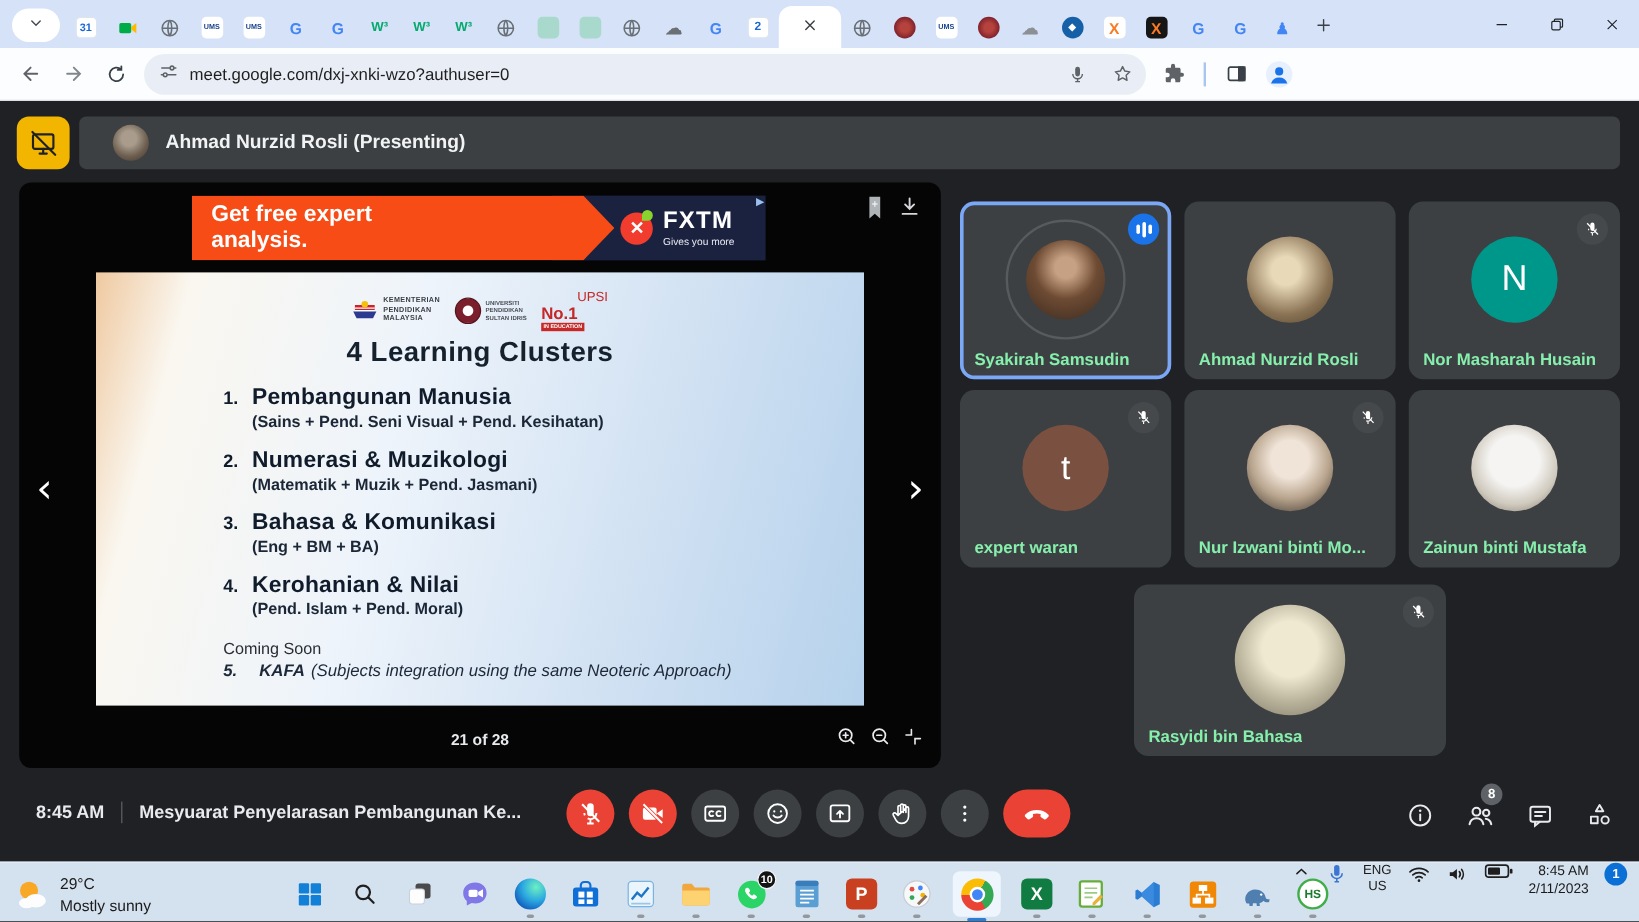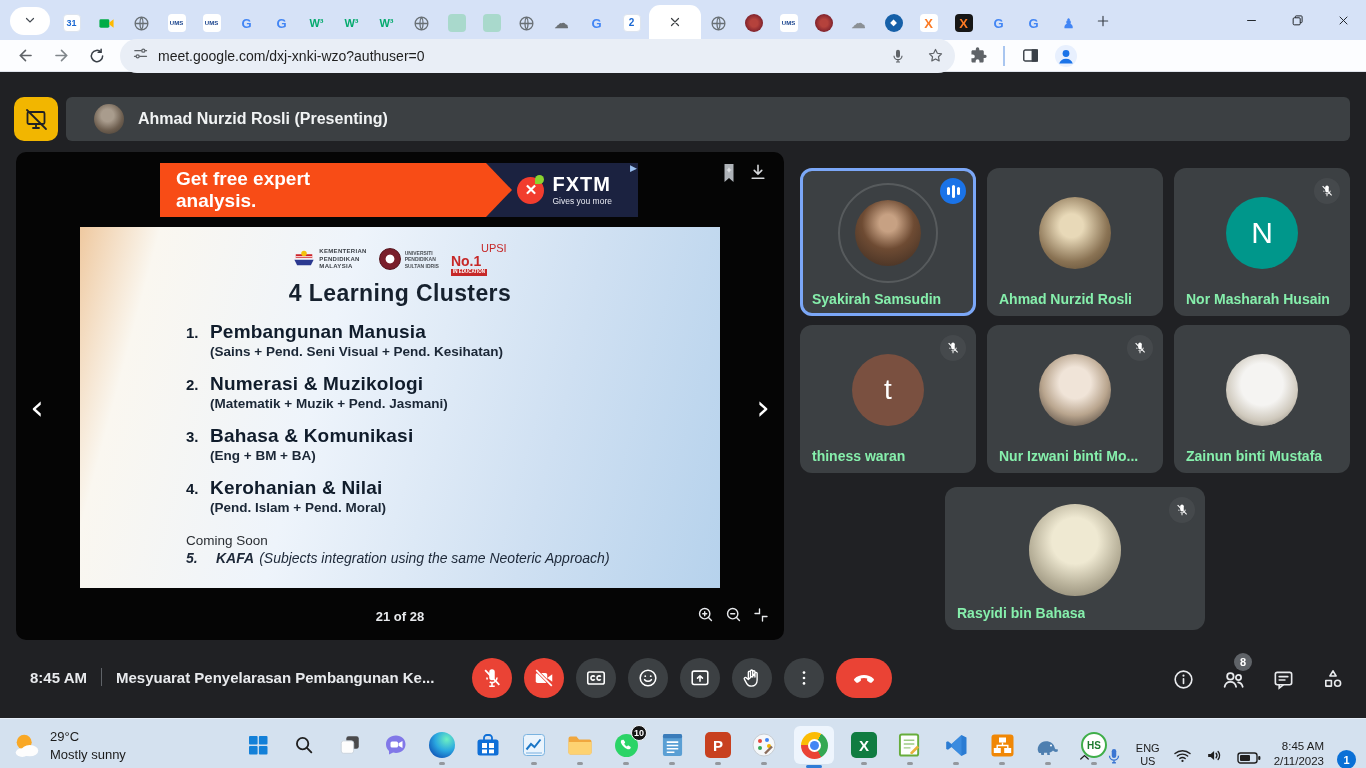--- a/index.html
+++ b/index.html
@@ -15,21 +15,21 @@
   #tabs{display:flex;align-items:flex-end;height:40px;}
   .tab{width:35px;height:34px;display:flex;align-items:center;justify-content:center;flex:none;margin-bottom:0;}
   .tab .fav{width:18px;height:18px;border-radius:4px;display:flex;align-items:center;justify-content:center;
     font-weight:700;line-height:1;}
   .tab.active{width:52px;height:35px;background:#fff;border-radius:11px 11px 0 0;}
   .newtab{width:30px;height:30px;margin:0 0 4px 2px;display:grid;place-items:center;border-radius:50%;}
   .wctls{position:absolute;right:0;top:0;height:40px;display:flex;}
   .wctl{width:46px;height:40px;display:grid;place-items:center;}
 
   
-  .toolbar{position:absolute;top:40px;left:0;right:0;height:32px;background:#fcfdff;
+  .toolbar{position:absolute;top:40px;left:0;right:0;height:44px;background:#fcfdff;
     display:flex;align-items:center;gap:2px;padding:0 8px;border-bottom:1px solid #dfe4ec;}
   .navbtn{width:34px;height:34px;border-radius:50%;display:grid;place-items:center;flex:none;}
   .omni{flex:1;max-width:835px;height:34px;background:#e9eef6;border-radius:17px;
     display:flex;align-items:center;padding:0 6px 0 12px;gap:9px;margin:0 4px;}
   .omni .url{font-size:14px;color:#1f1f1f;flex:1;white-space:nowrap;overflow:hidden;}
   .obtn{width:28px;height:28px;border-radius:50%;display:grid;place-items:center;flex:none;}
   .tdivider{width:2px;height:20px;background:#a9c6f0;margin:0 6px;}
   .relaunch{background:#c9ddf8;border-radius:16px;height:32px;display:flex;align-items:center;
     padding:0 8px 0 14px;font-size:13.5px;font-weight:600;color:#1b1e24;gap:8px;margin-left:6px;}
 
@@ -143,21 +143,21 @@
   .chromeicon::before{content:"";width:13px;height:13px;border-radius:50%;background:#fff;
     position:absolute;left:7px;top:7px;}
   .chromeicon::after{content:"";width:9px;height:9px;border-radius:50%;background:#4285f4;
     position:absolute;left:9px;top:9px;}
   .edgeball{width:26px;height:26px;border-radius:50%;
     background:radial-gradient(circle at 68% 28%,#6df0c2,#2aa7e0 45%,#1565c0 75%,#0d47a1);}
   .lettertile{width:26px;height:26px;border-radius:5px;display:grid;place-items:center;
     color:#fff;font-size:15px;font-weight:800;}
   .hs{width:26px;height:26px;border-radius:50%;background:#fff;border:2px solid #3fae49;
     color:#1c7a2e;font-size:10px;font-weight:800;display:grid;place-items:center;}
-  .tray{position:absolute;right:10px;top:0;height:50px;display:flex;align-items:flex-end;gap:13px;color:#1b1b1b;}
+  .tray{position:absolute;right:10px;top:0;height:50px;display:flex;align-items:flex-start;gap:13px;color:#1b1b1b;}
   .lang{font-size:11px;text-align:center;line-height:1.25;font-weight:500;}
   .clock{font-size:11.5px;text-align:right;line-height:1.3;}
   .notif{width:19px;height:19px;border-radius:50%;background:#0a70d6;color:#fff;font-size:11px;
     font-weight:700;display:grid;place-items:center;}
 </style>
 </head>
 <body>
 
 <div class="screen">
 
@@ -534,21 +534,21 @@
       <div class="tile" style="left:800px;top:325px;width:176px;height:148px">
         <div class="av" style="background:#7a5040;font-size:28px;width:72px;height:72px">t</div>
         <div class="chip mute">
           <svg width="14" height="14" viewBox="0 0 24 24">
             <path d="M12 14.5a3 3 0 0 0 3-3v-6a3 3 0 0 0-6 0v6a3 3 0 0 0 3 3z" fill="#fff"></path>
             <path d="M17.5 11.5a5.5 5.5 0 0 1-8 4.9M6.9 13.6a5.4 5.4 0 0 1-.4-2.1" fill="none" stroke="#fff" stroke-width="1.6"></path>
             <path d="M12 17.5V21" stroke="#fff" stroke-width="1.6"></path>
             <path d="M4.5 3.5l15.5 16" stroke="#fff" stroke-width="1.8"></path>
           </svg>
         </div>
-        <div class="tname">thiness waran</div>
+        <div class="tname">expert waran</div>
       </div>
       <div class="tile" style="left:987px;top:325px;width:176px;height:148px">
         <div class="av" style="background:radial-gradient(circle at 50% 40%,#f0e4d8 28%,#b9a58e 58%,#2b2420 100%);width:72px;height:72px"></div>
         <div class="chip mute">
           <svg width="14" height="14" viewBox="0 0 24 24">
             <path d="M12 14.5a3 3 0 0 0 3-3v-6a3 3 0 0 0-6 0v6a3 3 0 0 0 3 3z" fill="#fff"></path>
             <path d="M17.5 11.5a5.5 5.5 0 0 1-8 4.9M6.9 13.6a5.4 5.4 0 0 1-.4-2.1" fill="none" stroke="#fff" stroke-width="1.6"></path>
             <path d="M12 17.5V21" stroke="#fff" stroke-width="1.6"></path>
             <path d="M4.5 3.5l15.5 16" stroke="#fff" stroke-width="1.8"></path>
           </svg>

